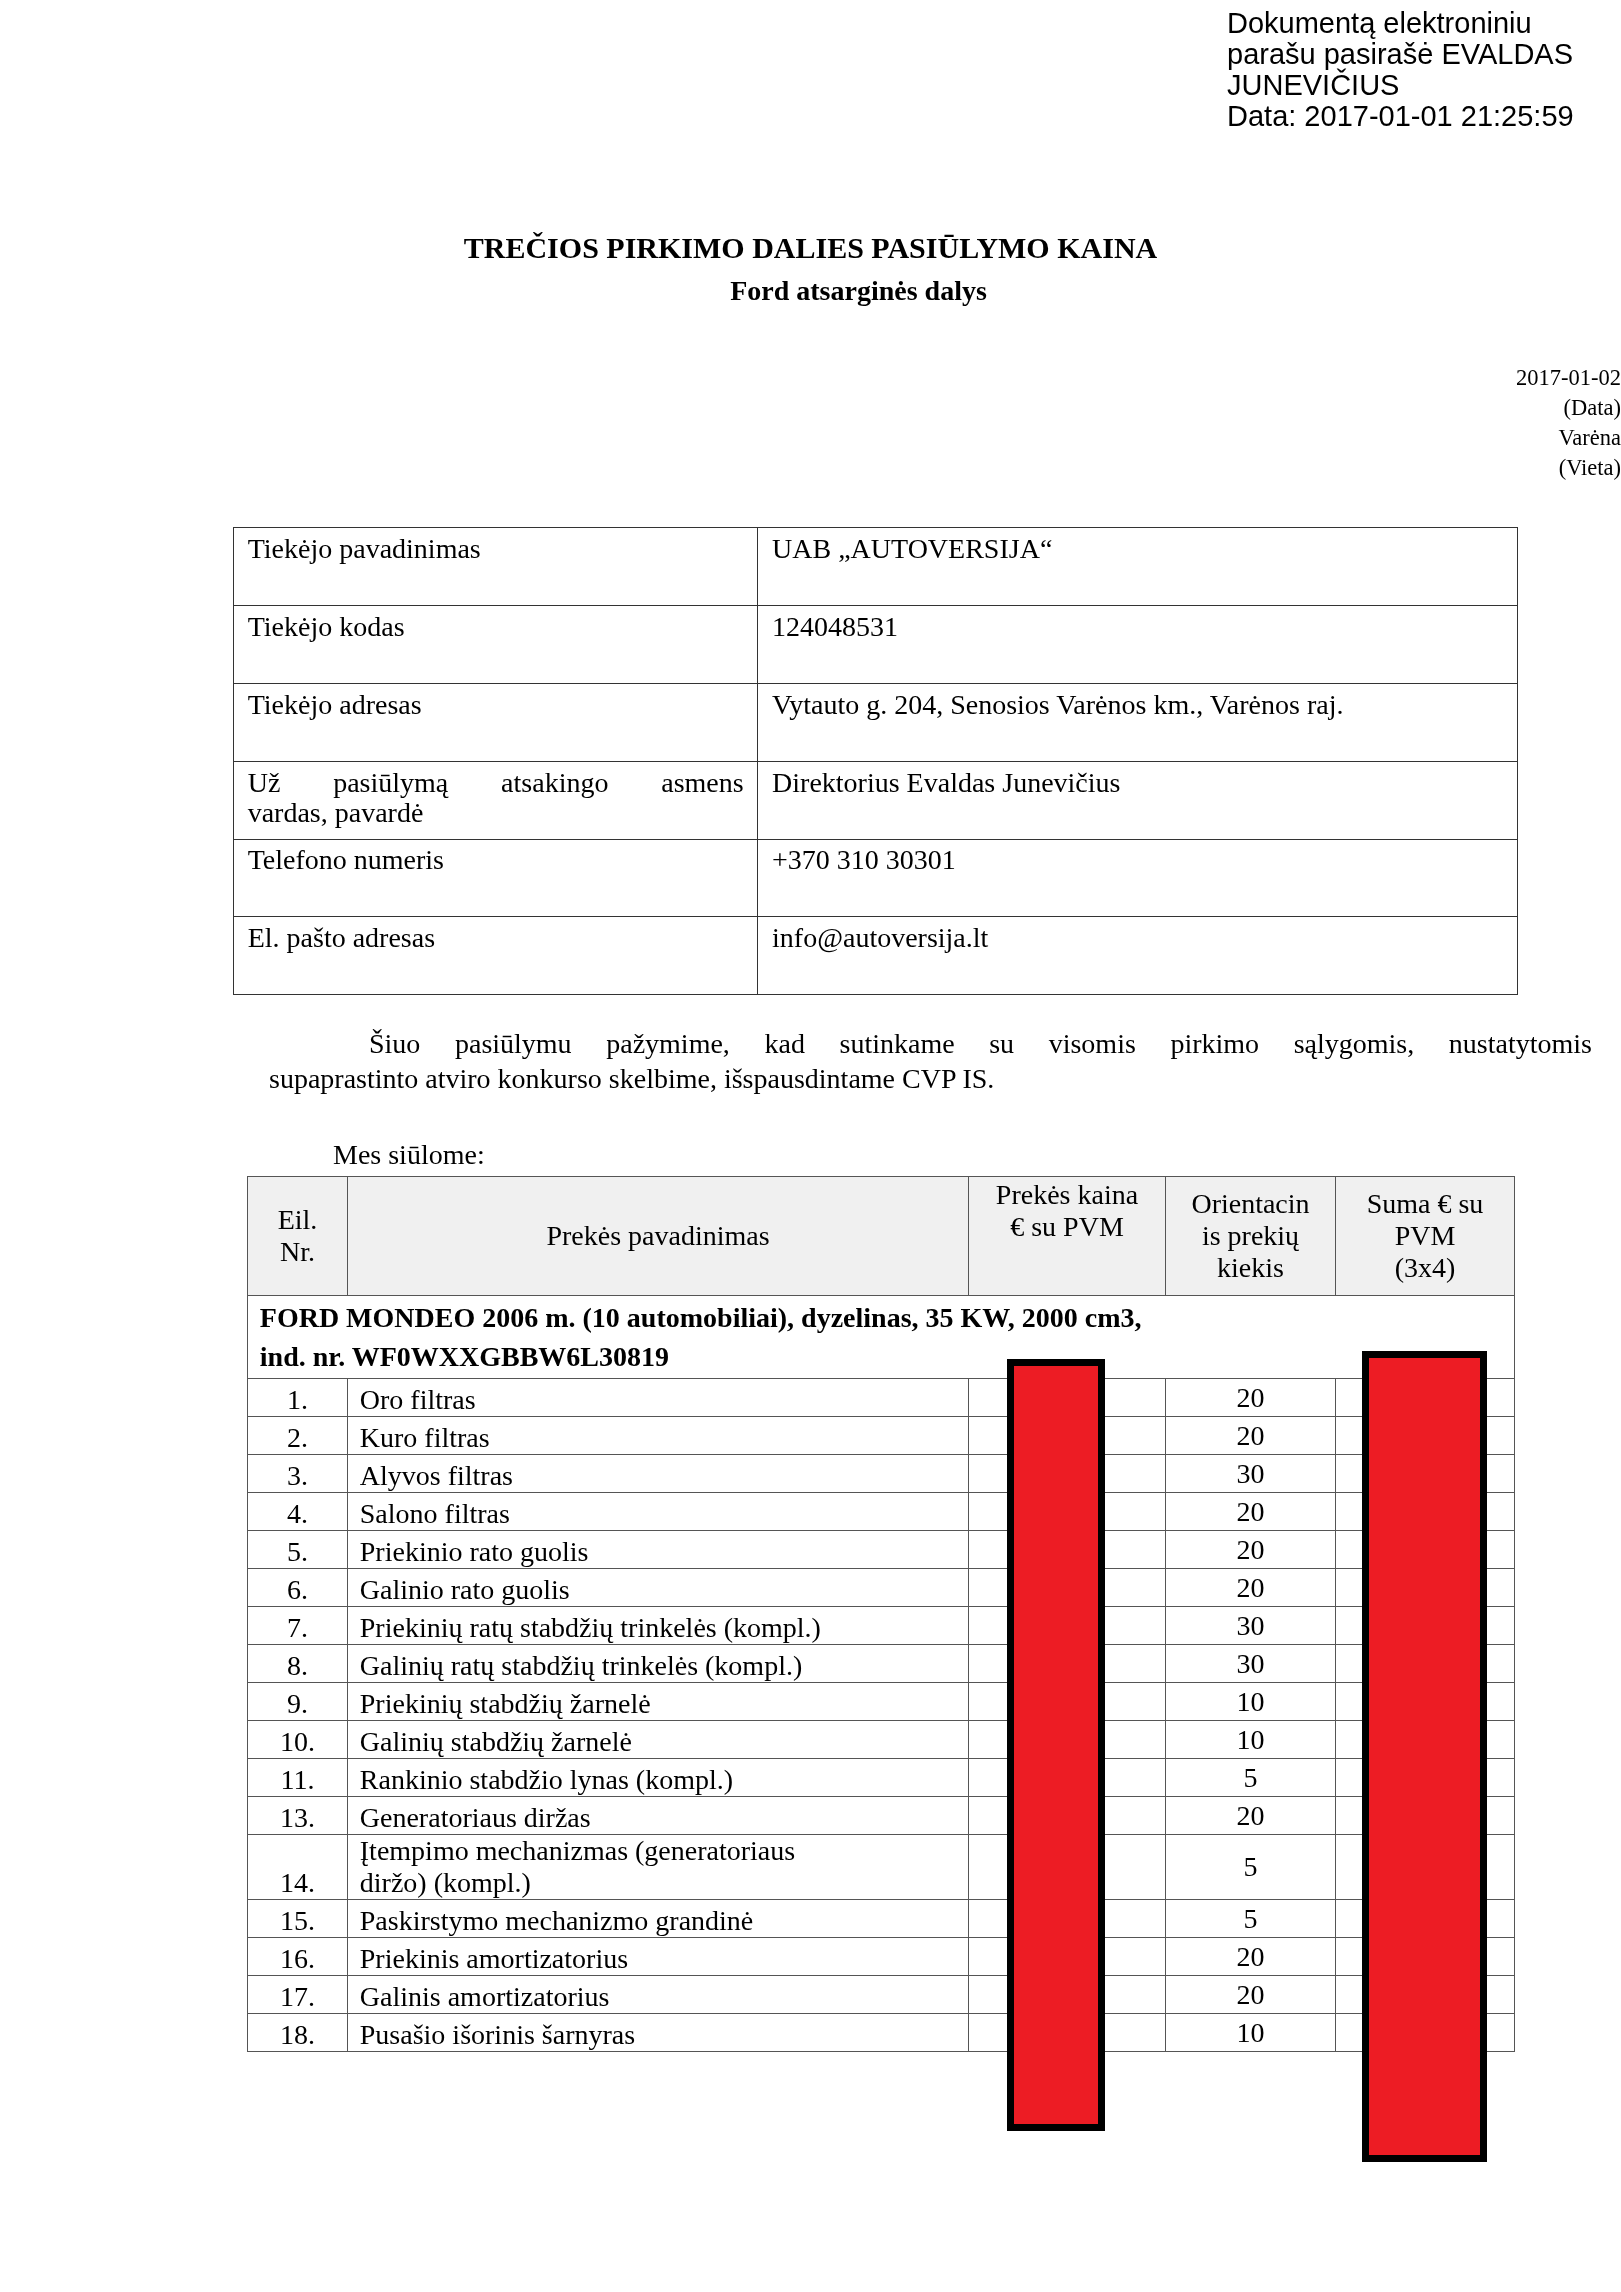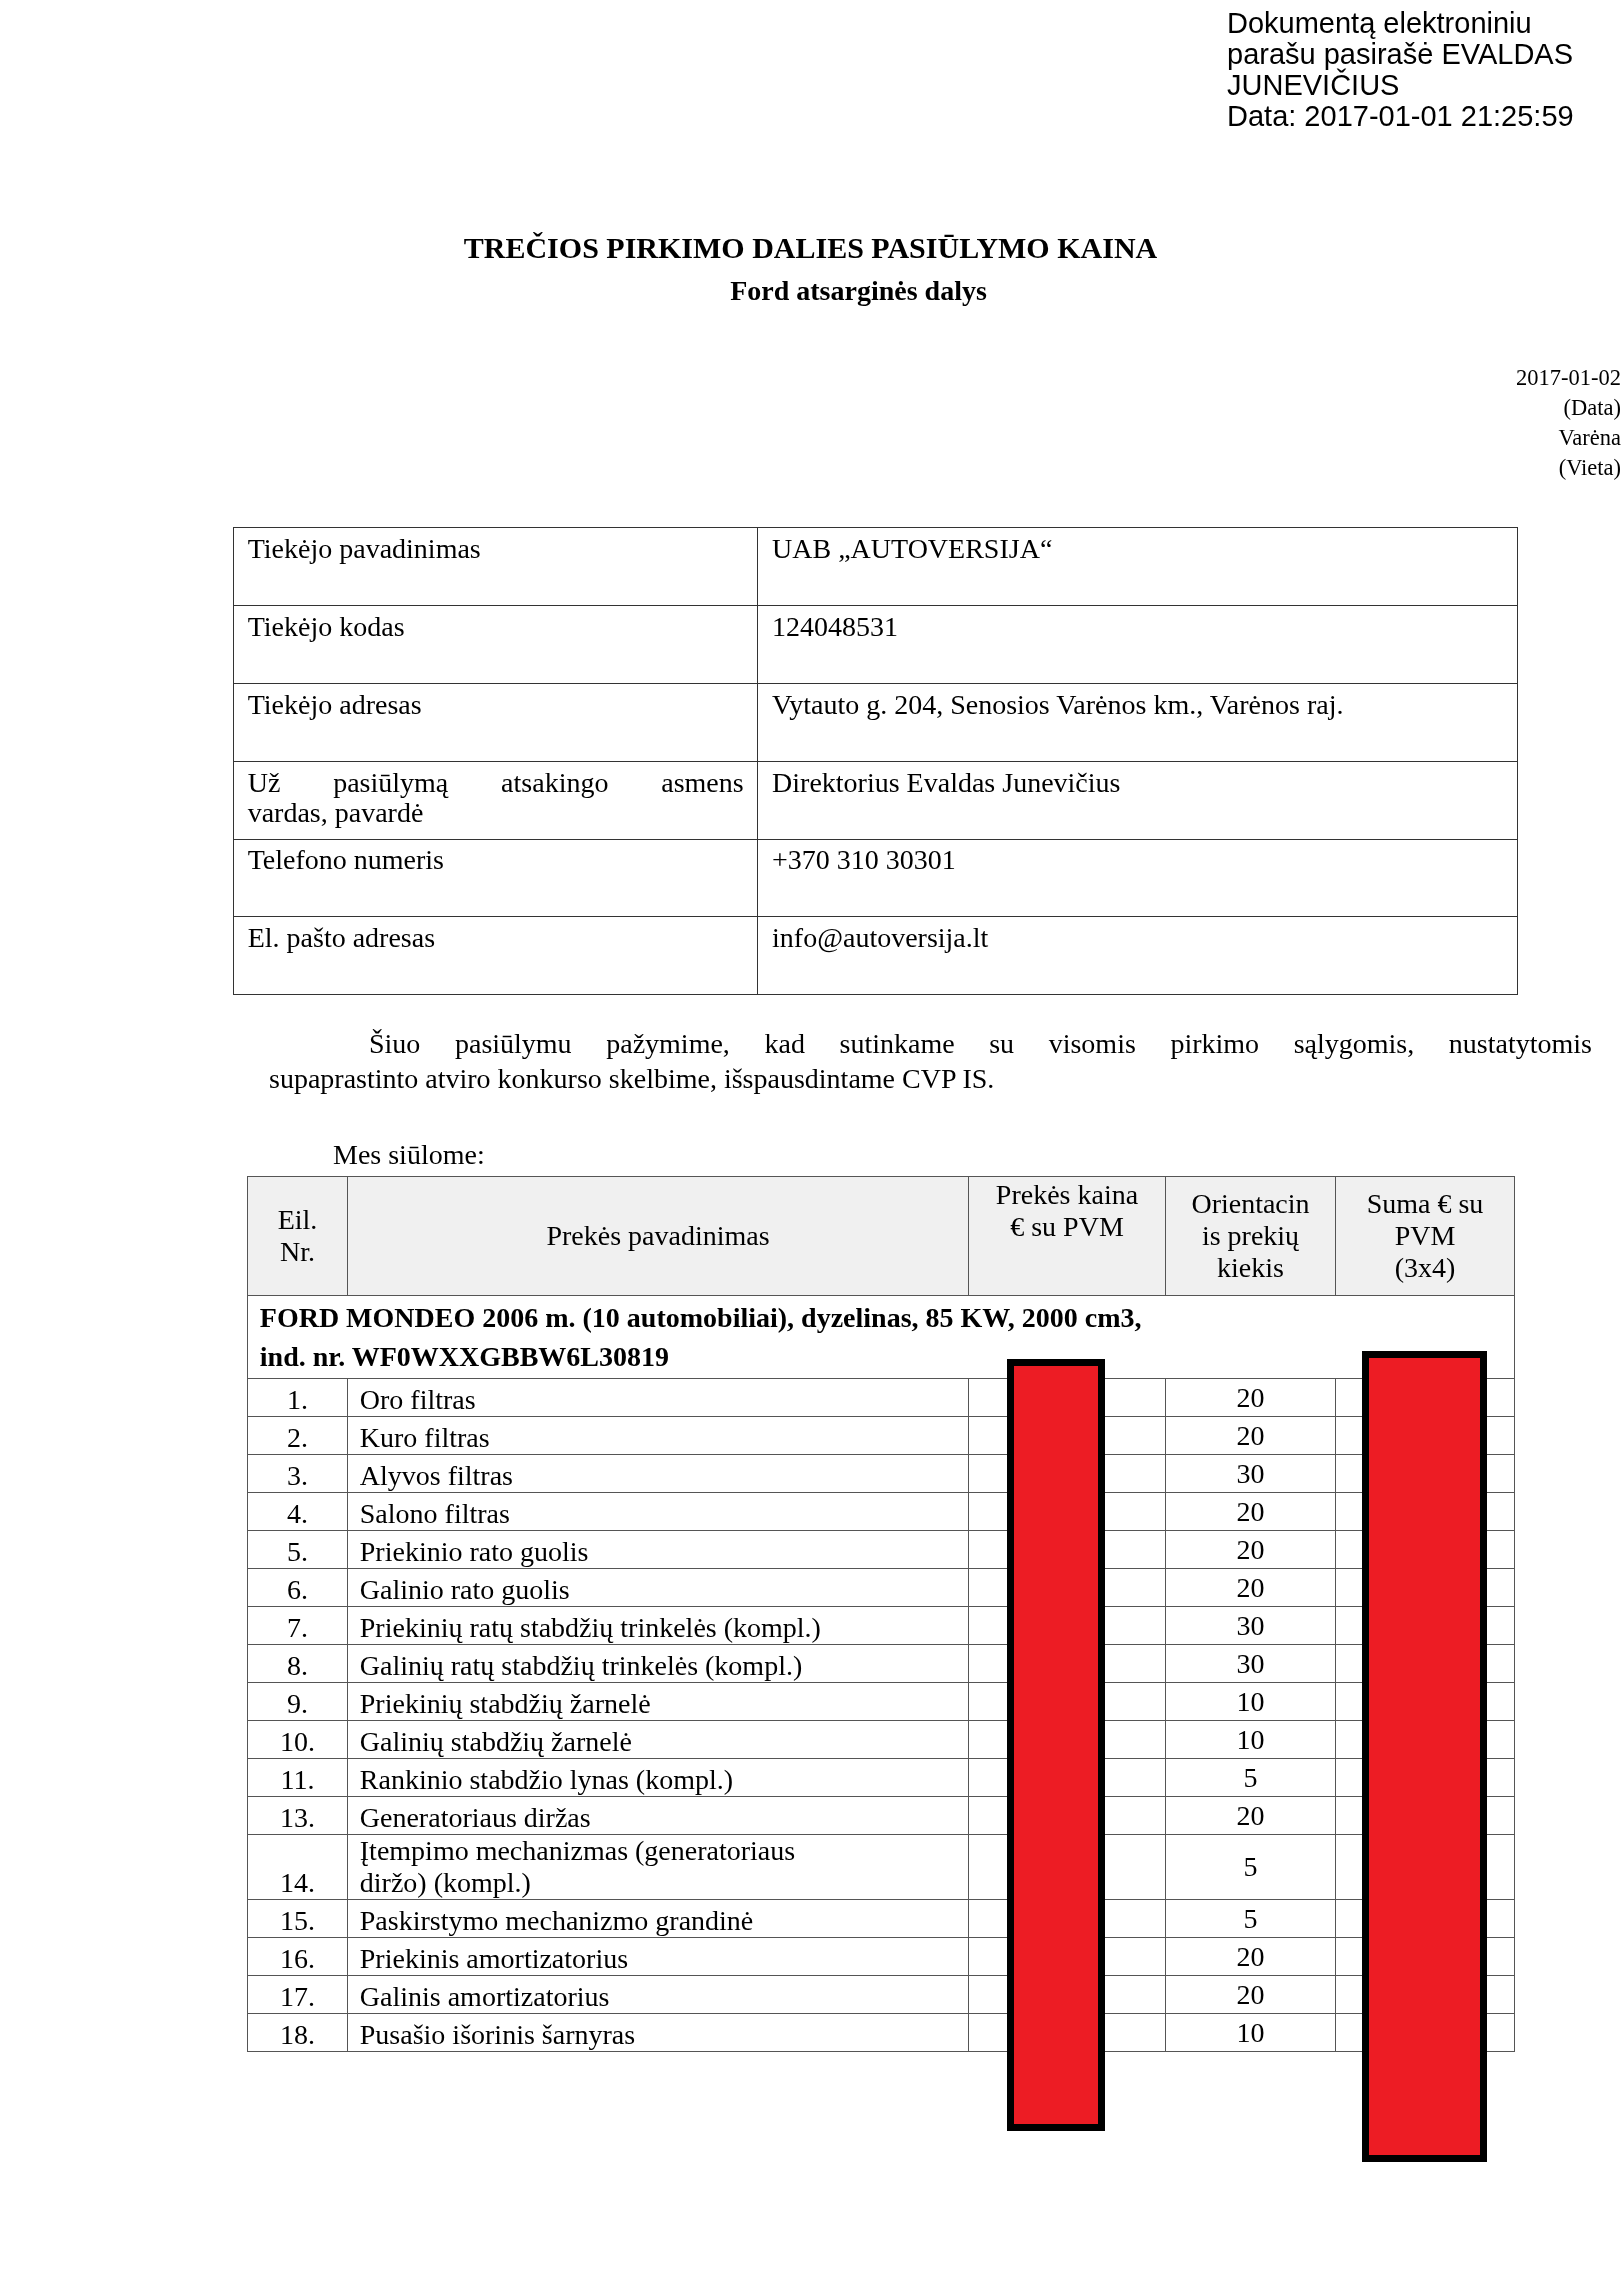--- a/index.html
+++ b/index.html
@@ -121,21 +121,21 @@
       <th>
         <div>Suma € su</div>
         <div>PVM</div>
         <div>(3x4)</div>
       </th>
     </tr>
   </thead>
   <tbody id="items-body">
     <tr>
       <td colspan="5" class="vehicle">
-        <div>FORD MONDEO 2006 m. (10 automobiliai), dyzelinas, 85 KW, 2000 cm3,</div>
+        <div>FORD MONDEO 2006 m. (10 automobiliai), dyzelinas, 35 KW, 2000 cm3,</div>
         <div>ind. nr. WF0WXXGBBW6L30819</div>
       </td>
     </tr>
   <tr>
         <td class="nr">1.</td>
         <td class="name">Oro filtras</td>
         <td class="price"></td>
         <td class="qty">20</td>
         <td class="sum"></td>
       </tr>

